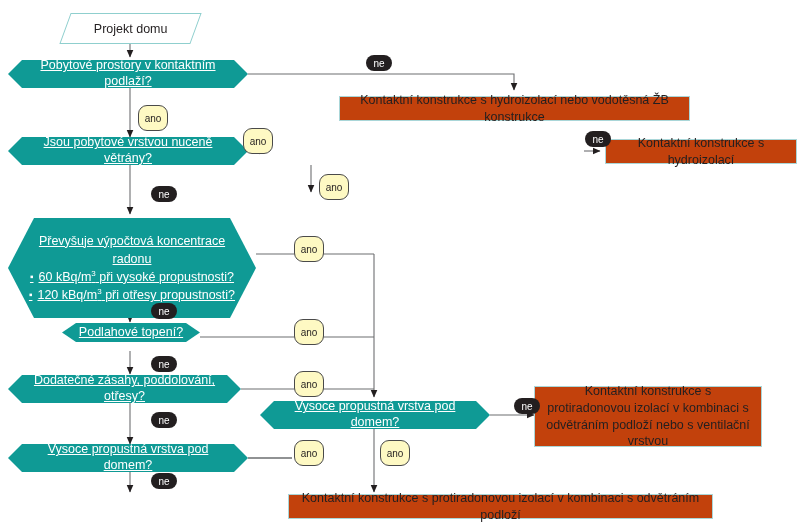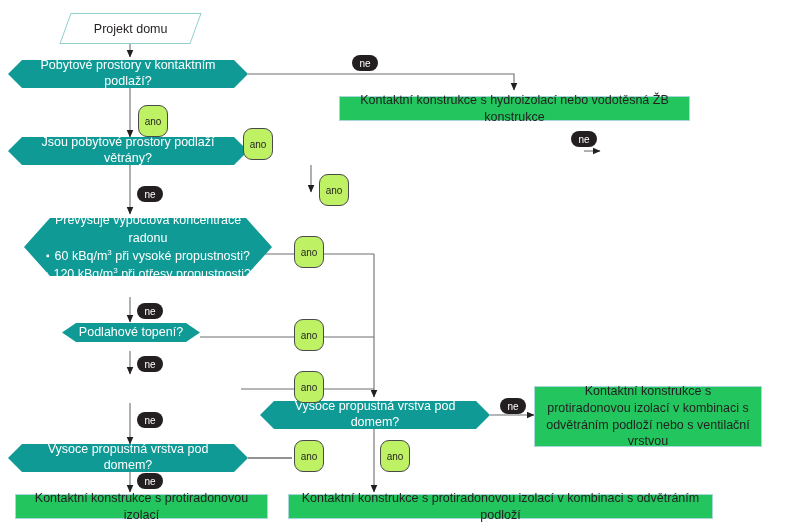--- a/index.html
+++ b/index.html
@@ -28,52 +28,53 @@
   
   .hex{
     background:#0f9a95;
     color:#ffffff;
     display:flex;align-items:center;justify-content:center;
     text-align:center;
     clip-path:polygon(14px 0, calc(100% - 14px) 0, 100% 50%, calc(100% - 14px) 100%, 14px 100%, 0 50%);
     font-size:12.5px;
     line-height:1.25;
     padding:0 16px;
+    text-decoration:underline;
   }
   .hex.big{
     clip-path:polygon(26px 0, calc(100% - 26px) 0, 100% 50%, calc(100% - 26px) 100%, 26px 100%, 0 50%);
     font-size:12.5px;line-height:1.45;
   }
   .hex .lines{display:block;}
   .hex .l1{display:block;}
   .hex .bullet{display:block;}
   .hex .bullet:before{content:"\25AA";margin-right:5px;font-size:10px;vertical-align:1px;}
   sup{font-size:8px;vertical-align:super;}
 
   
   .box{
     border:1px solid #a9d6d8;
-    background:#22c55e;
+    background:#c2410c;
     color:#231f20;
     display:flex;align-items:center;justify-content:flex-start;
     text-align:center;
     font-size:12.5px;
     line-height:1.35;
     padding:11px 8px;
   }
 
   
   .elabel{position:absolute;display:flex;align-items:center;justify-content:center;font-size:10px;box-sizing:border-box;}
   .elabel.ne{
     width:26px;height:16px;border-radius:9px;
-    background:#231f20;color:#ffffff;
+    background:#231f20;color:#ffffff;margin-left:14px;
   }
   .elabel.ano{
-    width:30px;height:32px;border-radius:9px;
-    background:#bef264;color:#231f20;border:1px solid #4a4a4a;
+    width:30px;height:26px;border-radius:9px;
+    background:#fef9c3;color:#231f20;border:1px solid #4a4a4a;
   }
 </style>
 </head>
 <body>
 
 <div id="canvas">
 
   <svg class="wires" viewBox="0 0 800 527">
     <defs>
       <marker id="ah" markerWidth="9" markerHeight="9" refX="7.5" refY="4.5" orient="auto" markerUnits="userSpaceOnUse">
@@ -127,54 +128,57 @@
 
   <div class="node hex" style="left:8px;top:60px;width:240px;height:28px;">
     <span>Pobytové prostory v kontaktním podlaží?</span>
   </div>
 
   <div class="node box" style="left:339px;top:96px;width:351px;height:25px;">
     <span>Kontaktní konstrukce s hydroizolací nebo vodotěsná ŽB konstrukce</span>
   </div>
 
   <div class="node hex" style="left:8px;top:137px;width:240px;height:28px;">
-    <span>Jsou pobytové prostory podlaží větrány?</span>
-  </div>
-
-
-
-
-  <div class="node hex big" style="left:24px;top:218px;width:248px;height:58px;text-align:center;">
+    <span>Jsou pobytové vrstvou nuceně větrány?</span>
+  </div>
+
+
+  <div class="node box" style="left:605px;top:139px;width:192px;height:25px;">
+    <span>Kontaktní konstrukce s hydroizolací</span>
+  </div>
+
+
+  <div class="node hex big" style="left:8px;top:218px;width:248px;height:100px;text-align:center;">
     <span class="lines">
       <span class="l1">Převyšuje výpočtová koncentrace radonu</span>
       <span class="bullet"><span>60 kBq/m</span><sup>3</sup><span> při vysoké propustnosti?</span></span>
       <span class="bullet"><span>120 kBq/m</span><sup>3</sup><span> při otřesy propustnosti?</span></span>
     </span>
   </div>
 
   <div class="node hex" style="left:62px;top:323px;width:138px;height:19px;">
     <span>Podlahové topení?</span>
   </div>
 
+  <div class="node hex" style="left:8px;top:375px;width:233px;height:28px;">
+    <span>Dodatečné zásahy, poddolování, otřesy?</span>
+  </div>
 
   <div class="node hex" style="left:260px;top:401px;width:230px;height:28px;">
     <span>Vysoce propustná vrstva pod domem?</span>
   </div>
 
   <div class="node box" style="left:534px;top:386px;width:228px;height:61px;">
     <span>Kontaktní konstrukce s protiradonovou izolací v kombinaci s odvětráním podloží nebo s ventilační vrstvou</span>
   </div>
 
   <div class="node hex" style="left:8px;top:444px;width:240px;height:28px;">
     <span>Vysoce propustná vrstva pod domem?</span>
   </div>
 
-  <div class="node box" style="left:15px;top:494px;width:253px;height:25px;">
-    <span>Kontaktní konstrukce s protiradonovou izolací</span>
-  </div>
 
   <div class="node box" style="left:288px;top:494px;width:425px;height:25px;">
     <span>Kontaktní konstrukce s protiradonovou izolací v kombinaci s odvětráním podloží</span>
   </div>
 
   <div class="elabel ne" style="left:352px;top:55px;">ne</div>
   <div class="elabel ano" style="left:138px;top:105px;">ano</div>
 
   <div class="elabel ano" style="left:243px;top:128px;">ano</div>
   <div class="elabel ne" style="left:137px;top:186px;">ne</div>

